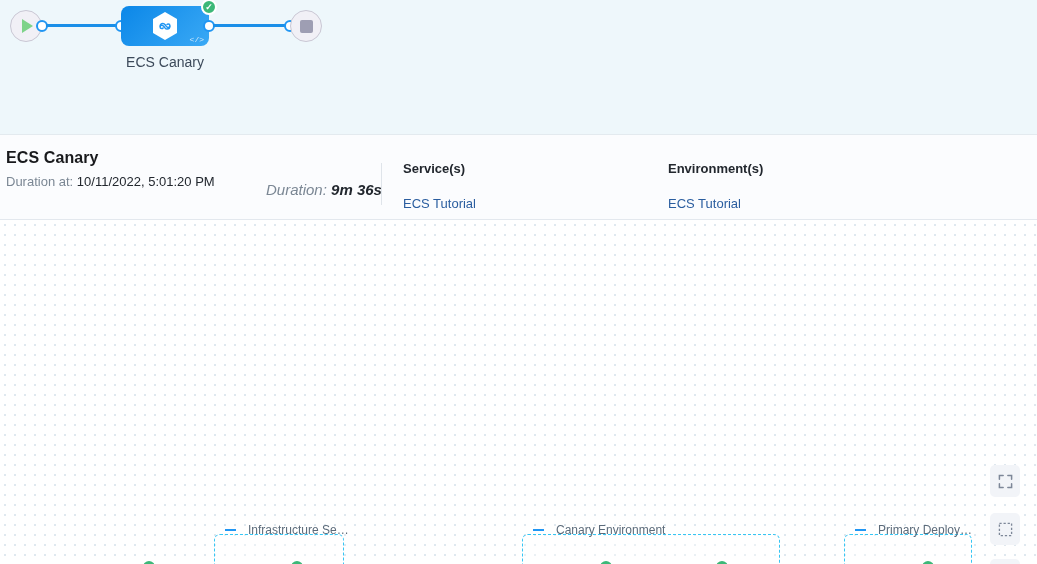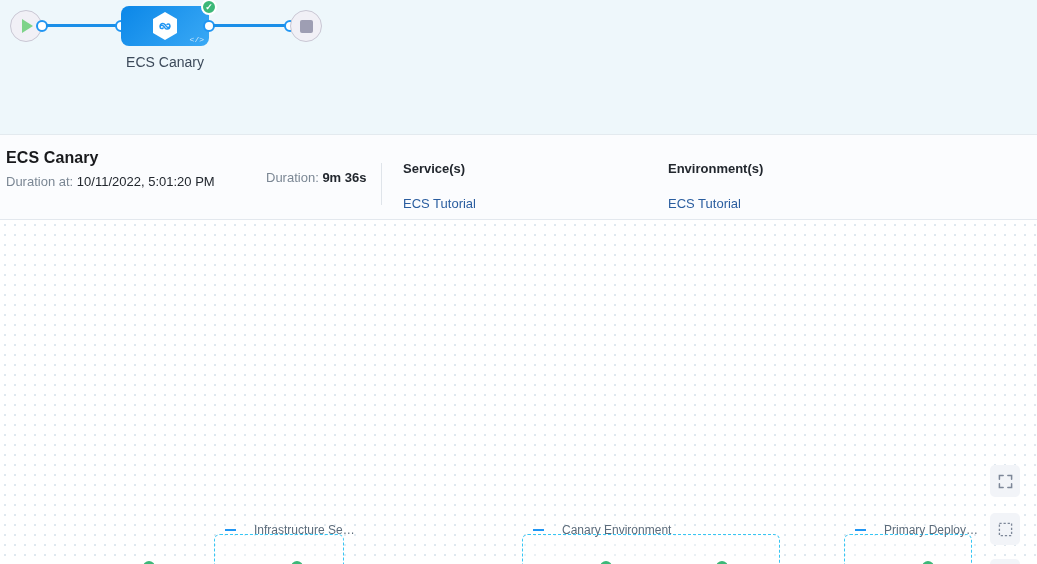--- a/index.html
+++ b/index.html
@@ -68,22 +68,22 @@
     background: #fbfcfe;
     border-bottom: 1px solid #e3e8ee;
     padding: 14px 0 0 6px;
   }
   .hdr-title { font-size: 16px; font-weight: bold; color: #18191c; letter-spacing: .1px; }
   .hdr-sub {
     margin-top: 7px; font-size: 13px; color: #7b8794;
   }
   .hdr-sub b { color: #22272e; font-weight: normal; }
   .hdr-duration {
-    position: absolute; left: 266px; top: 35px;
-    font-size: 13px; color: #7b8794;
+    position: absolute; left: 266px; top: 46px;
+    font-size: 15px; color: #7b8794; font-style: italic;
   }
   .hdr-duration b { color: #22272e; font-weight: bold; }
   .hdr-divider {
     position: absolute; left: 381px; top: 28px;
     width: 1px; height: 42px; background: #dfe4ea;
   }
   .meta { position: absolute; top: 26px; }
   .meta.svc { left: 403px; }
   .meta.env { left: 668px; }
   .meta-label { font-size: 13px; font-weight: bold; color: #22272e; }
@@ -100,21 +100,21 @@
   }
 
   .group {
     position: absolute;
     border: 1.4px dashed #36c6f4;
     border-radius: 6px;
     background: rgba(255,255,255,0.35);
   }
   .group-title {
     position: absolute; top: -12px; left: 10px;
-    display: flex; align-items: center; gap: 18px;
+    display: flex; align-items: center; gap: 12px;
     background: transparent;
     font-size: 12px; color: #5c6b7a; white-space: nowrap;
   }
   .group-title .collapse-dash {
     display: inline-block; width: 11px; height: 2px; background: #2196f3;
   }
 
   .ctrl {
     position: absolute; right: 17px;
     width: 30px; background: #f2f4f8; border-radius: 5px;

